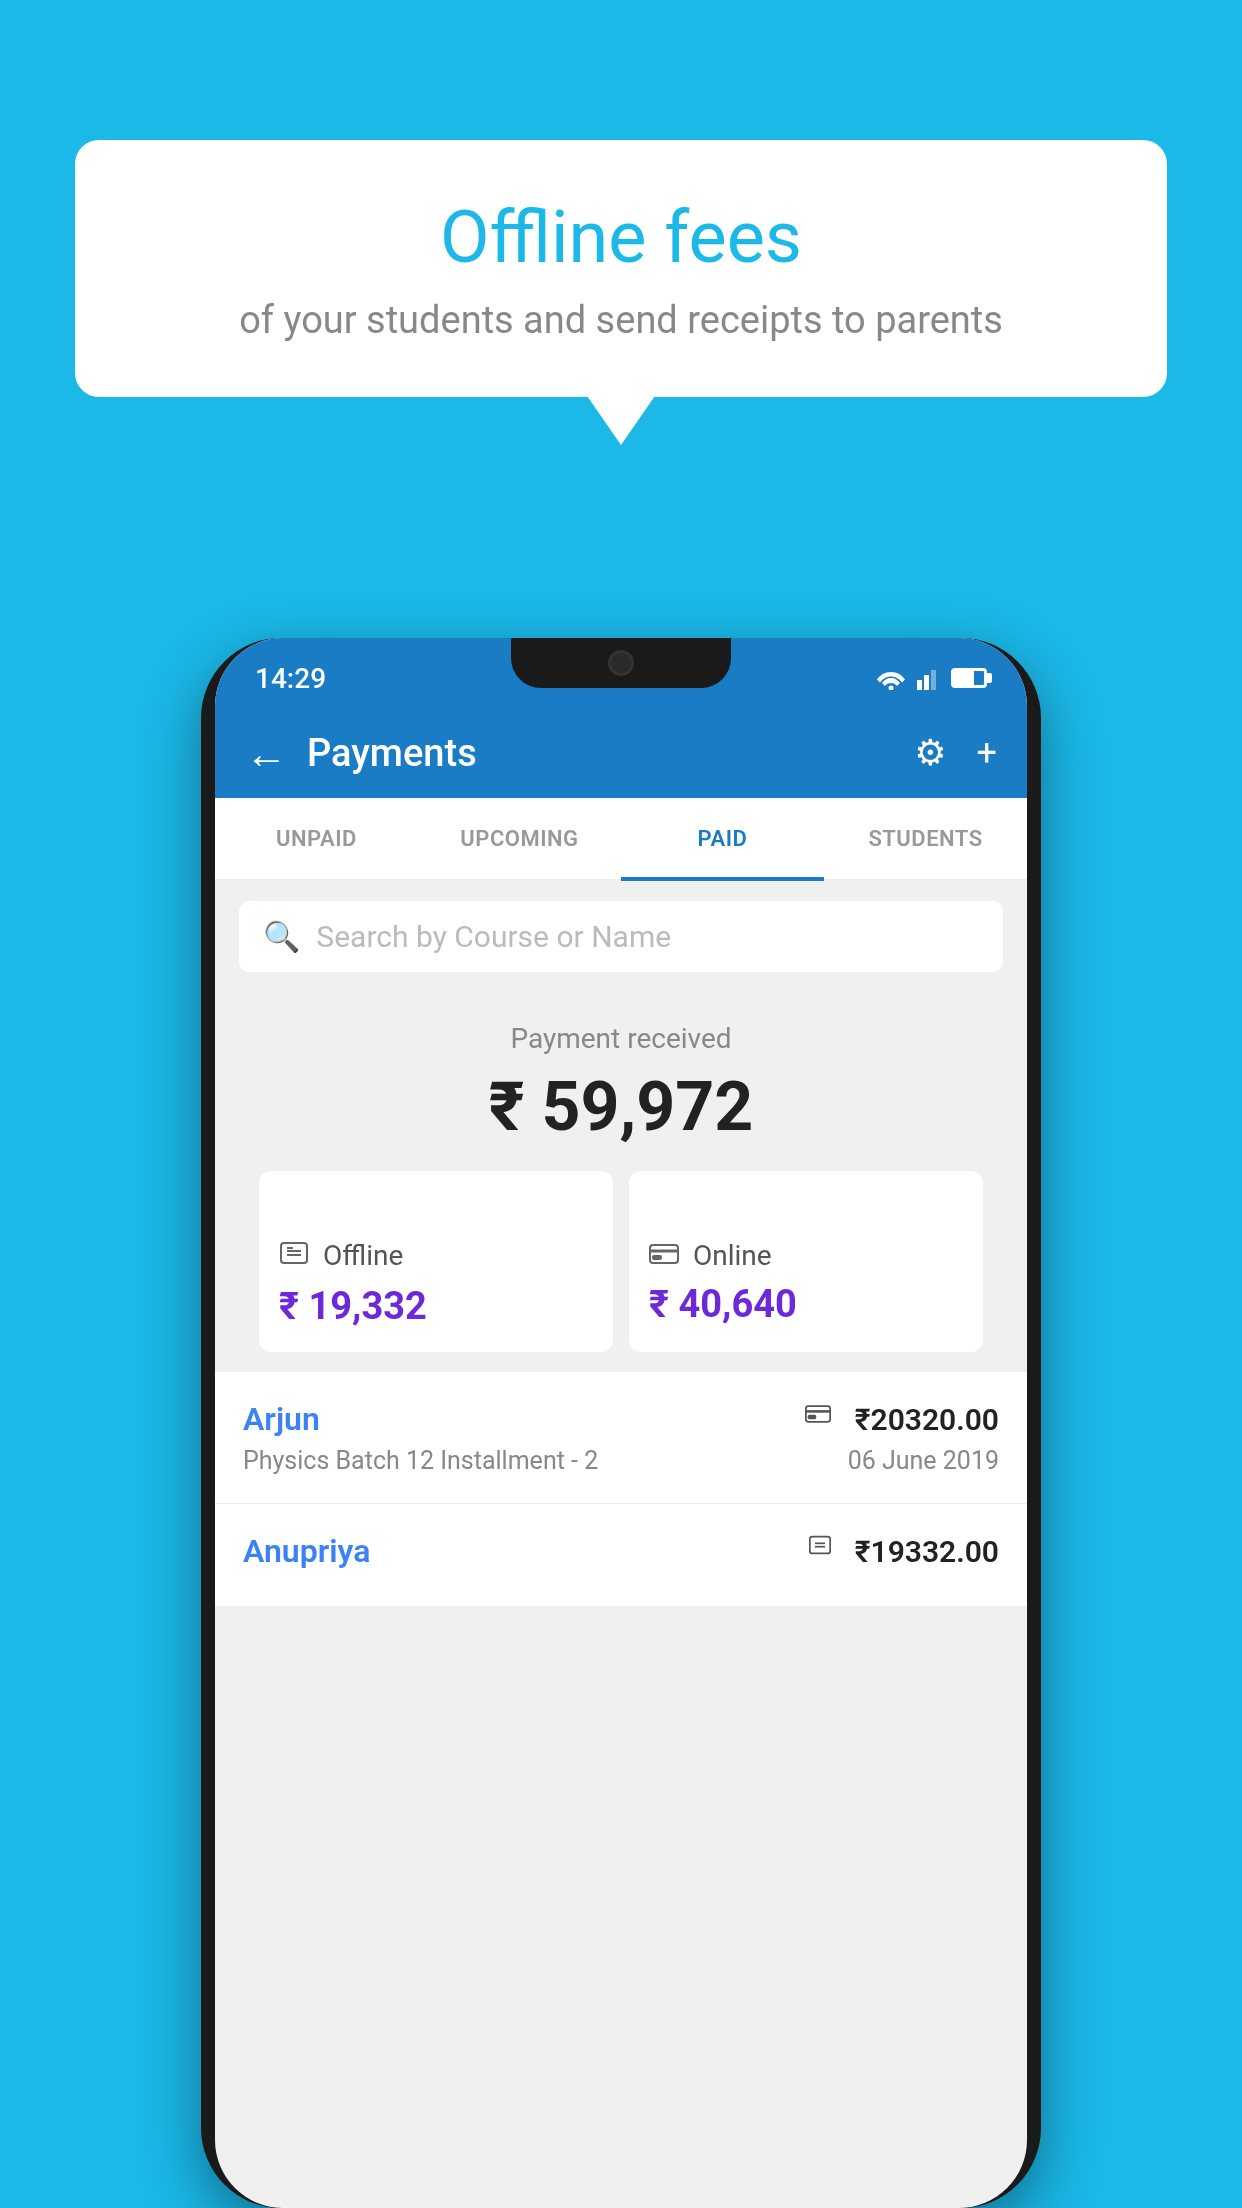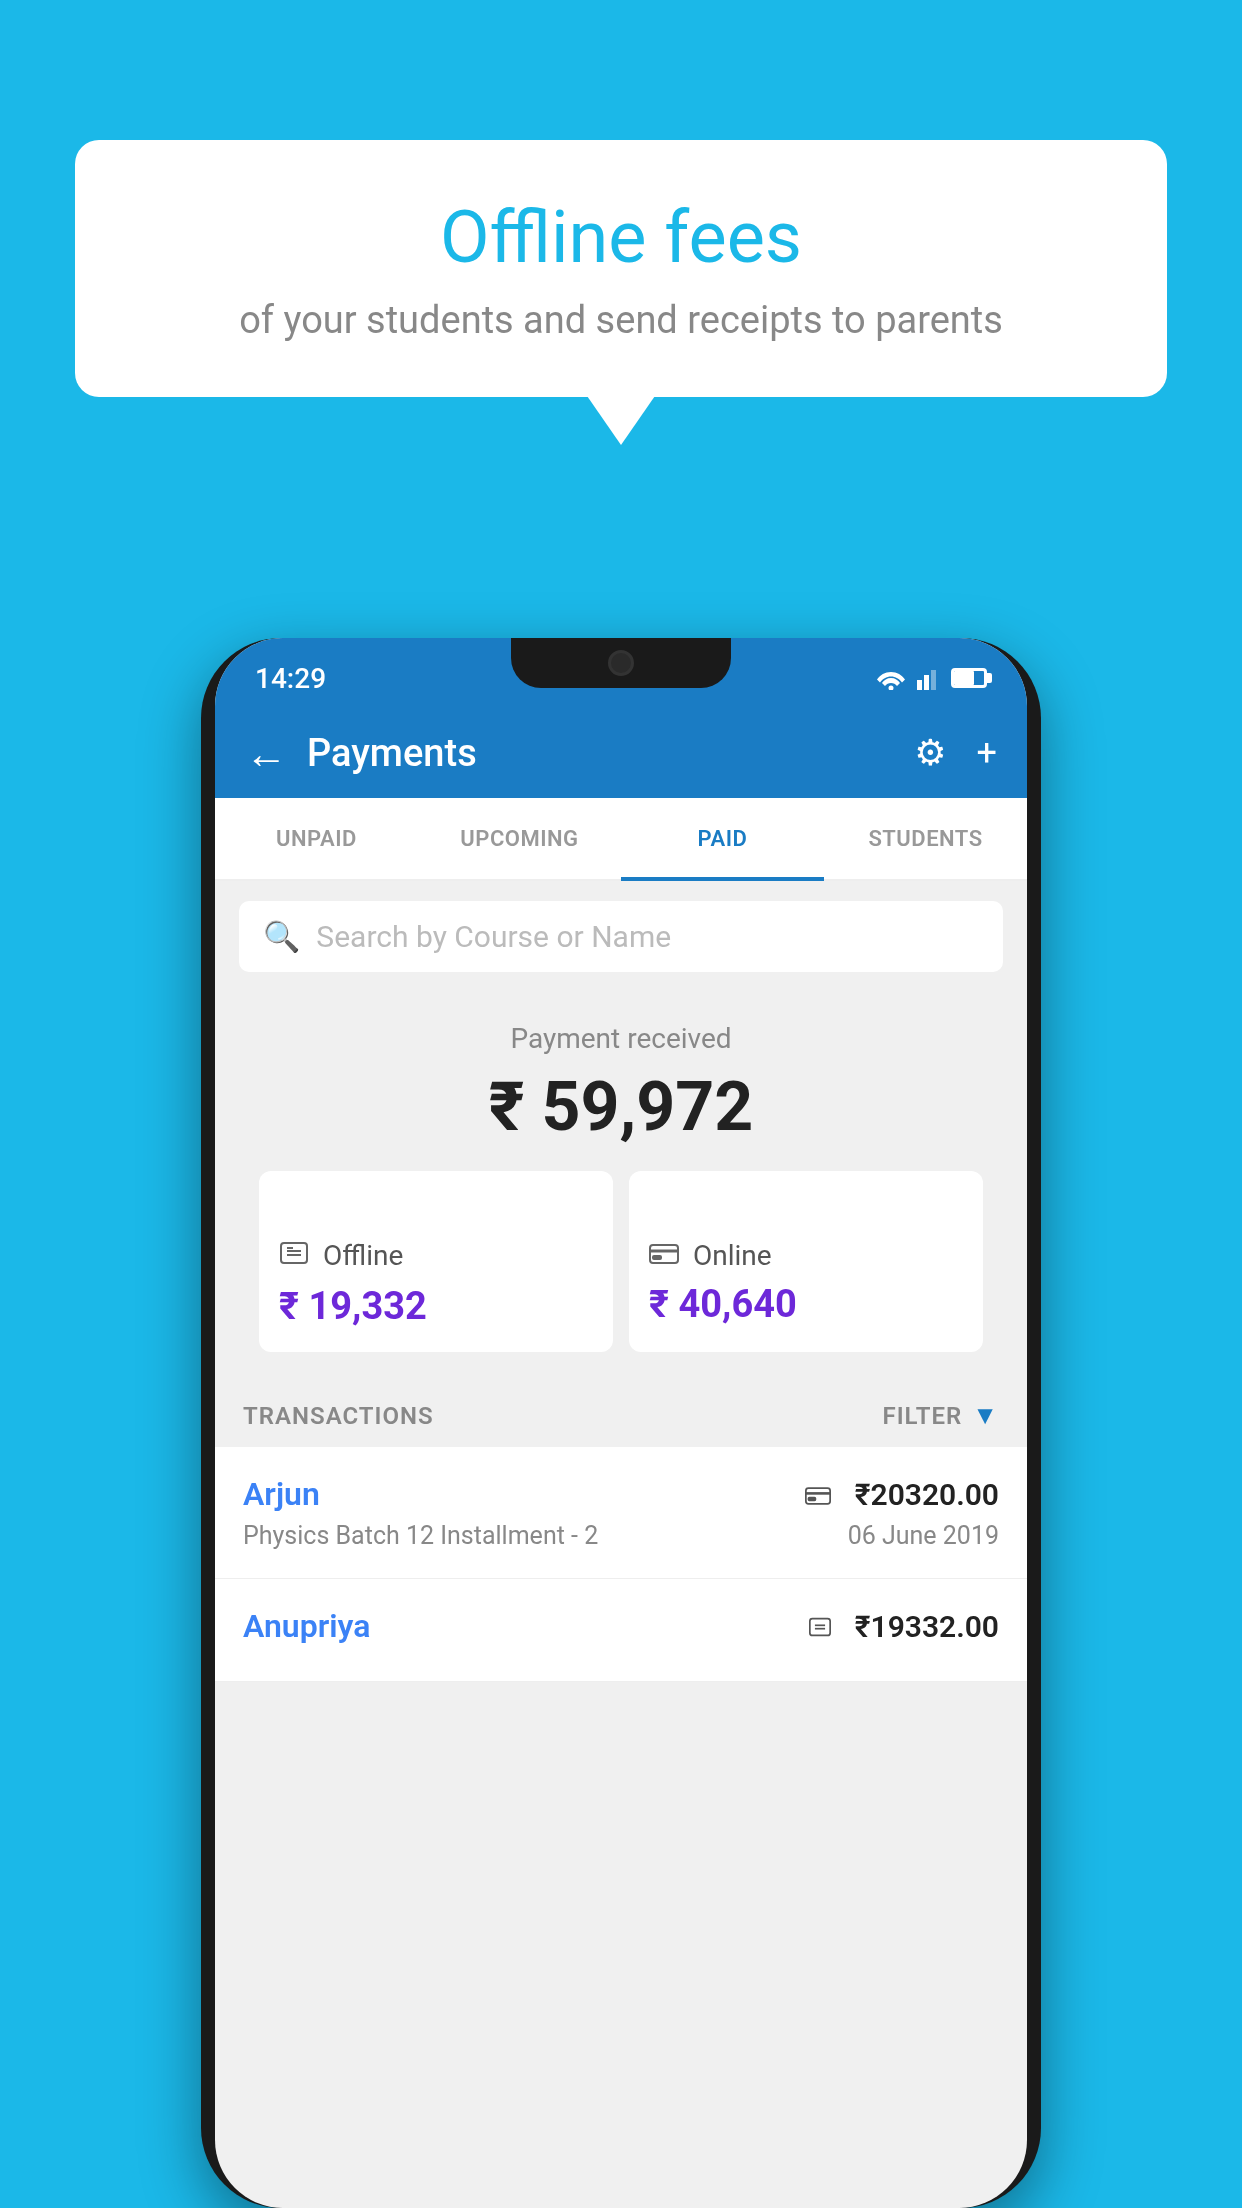--- a/index.html
+++ b/index.html
@@ -397,21 +397,21 @@
     }
 
     .transaction-name {
       font-size: 32px;
       font-weight: 600;
       color: #3b82f6;
     }
 
     .transaction-amount-wrap {
       display: flex;
-      align-items: flex-end;
+      align-items: flex-start;
       gap: 24px;
     }
 
     .transaction-payment-icon {
       font-size: 24px;
       color: #666;
     }
 
     .transaction-amount {
       font-size: 30px;
@@ -532,27 +532,20 @@
                     <rect x="4" y="13" width="8" height="3" rx="1" fill="#666"></rect>
                   </svg>
                 </span>
                 <span class="card-type">Online</span>
               </div>
               <div class="card-amount">₹ 40,640</div>
             </div>
           </div>
         </div>
 
-        <div class="transactions-header">
-          <span class="transactions-label">TRANSACTIONS</span>
-          <div class="filter-btn">
-            <span>FILTER</span>
-            <span class="filter-icon">▼</span>
-          </div>
-        </div>
 
         <div class="transaction-item">
           <div class="transaction-row1">
             <span class="transaction-name">Arjun</span>
             <div class="transaction-amount-wrap">
 
               <span class="transaction-payment-icon">
                 <svg width="26" height="20" viewBox="0 0 30 22" fill="none" stroke="#555" stroke-width="2">
                   <rect x="1" y="2" width="28" height="18" rx="3" stroke="#555" fill="none"></rect>
                   <line x1="1" y1="8" x2="29" y2="8" stroke="#555" stroke-width="3"></line>

